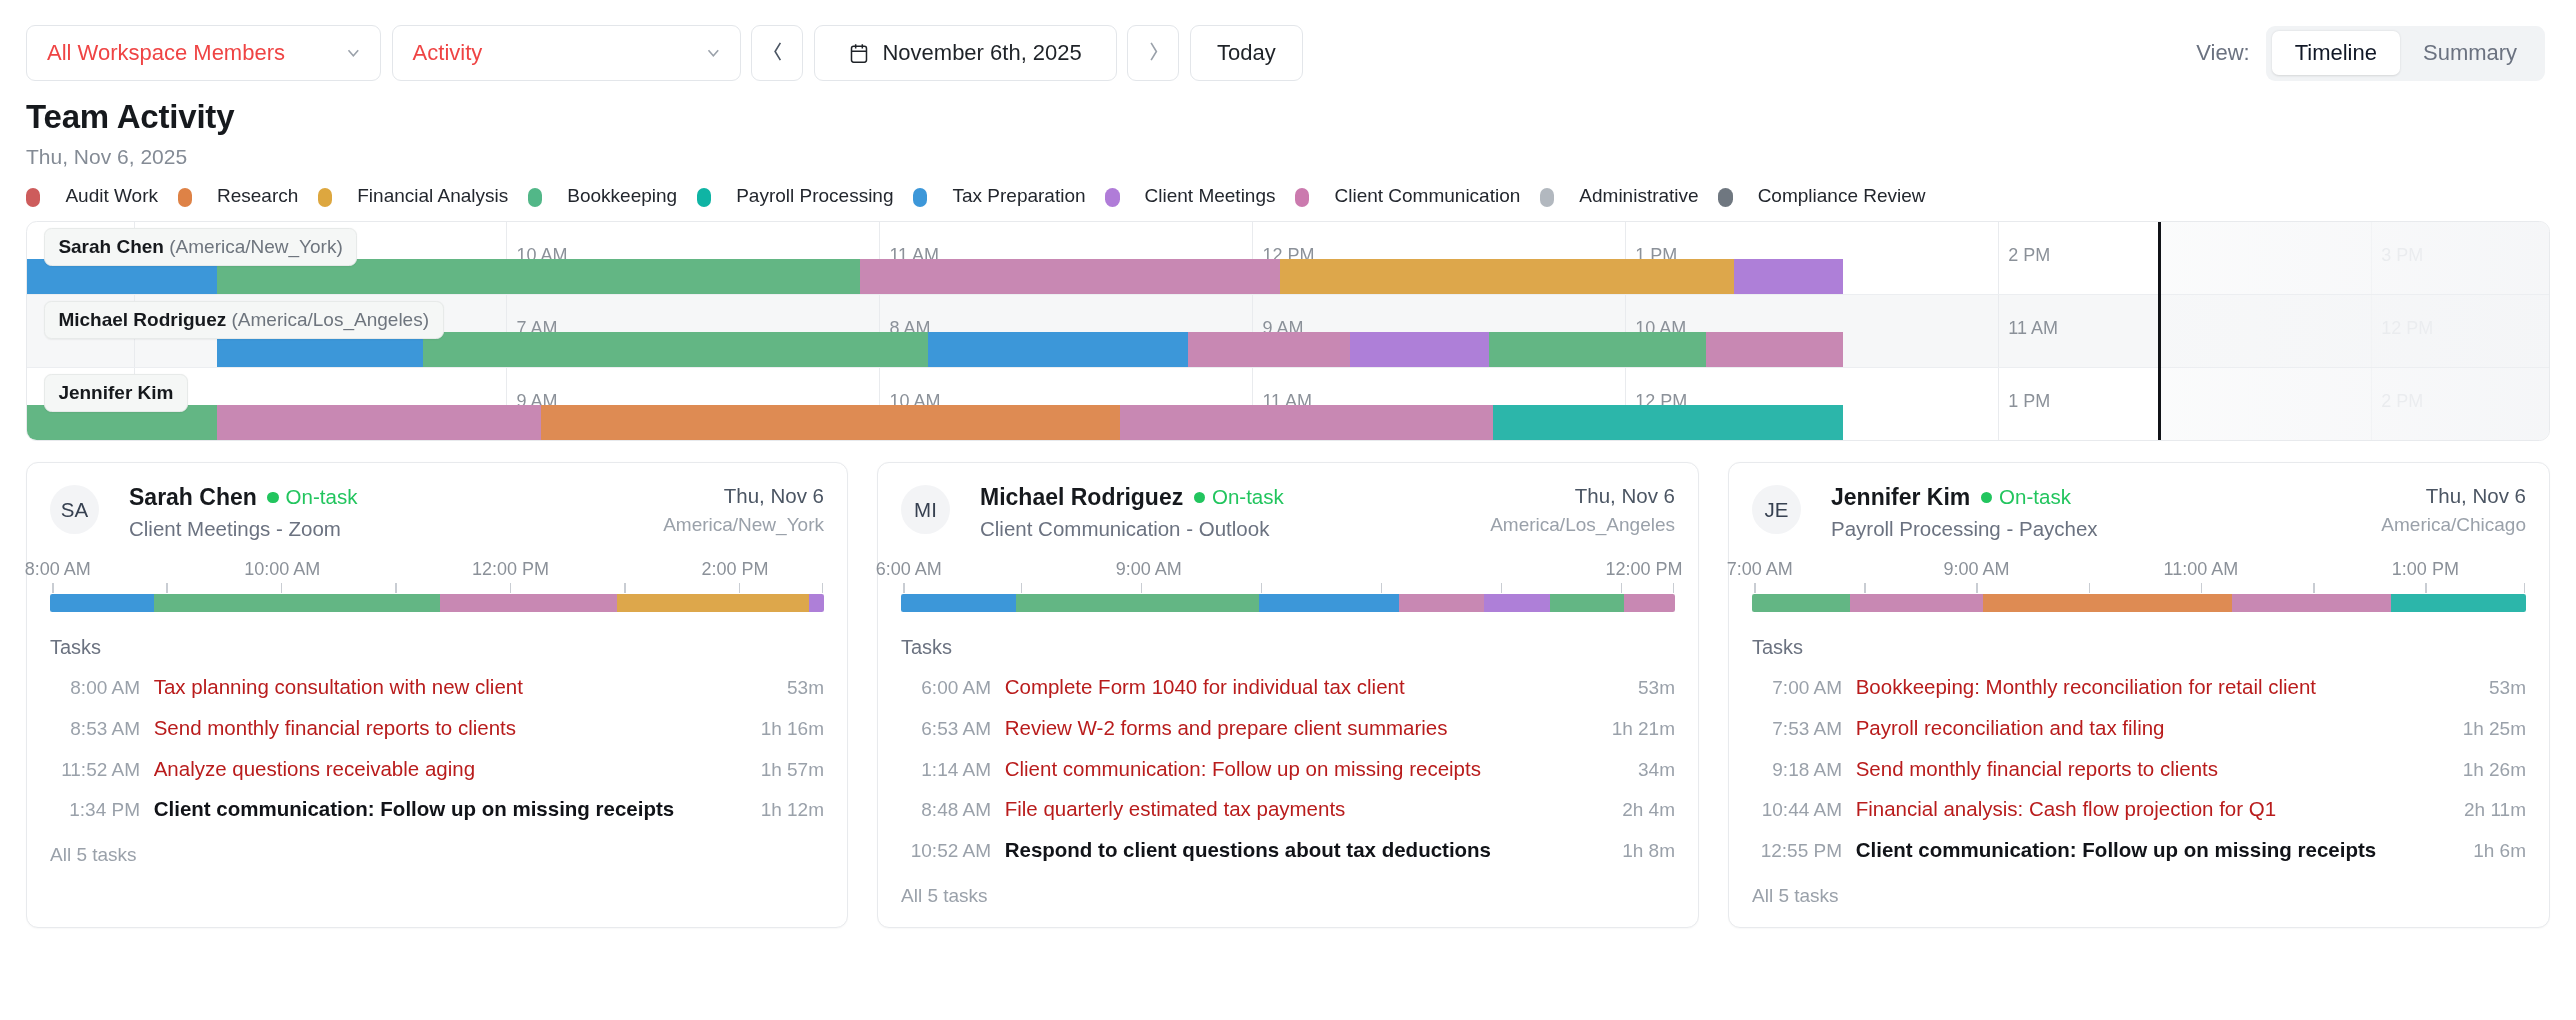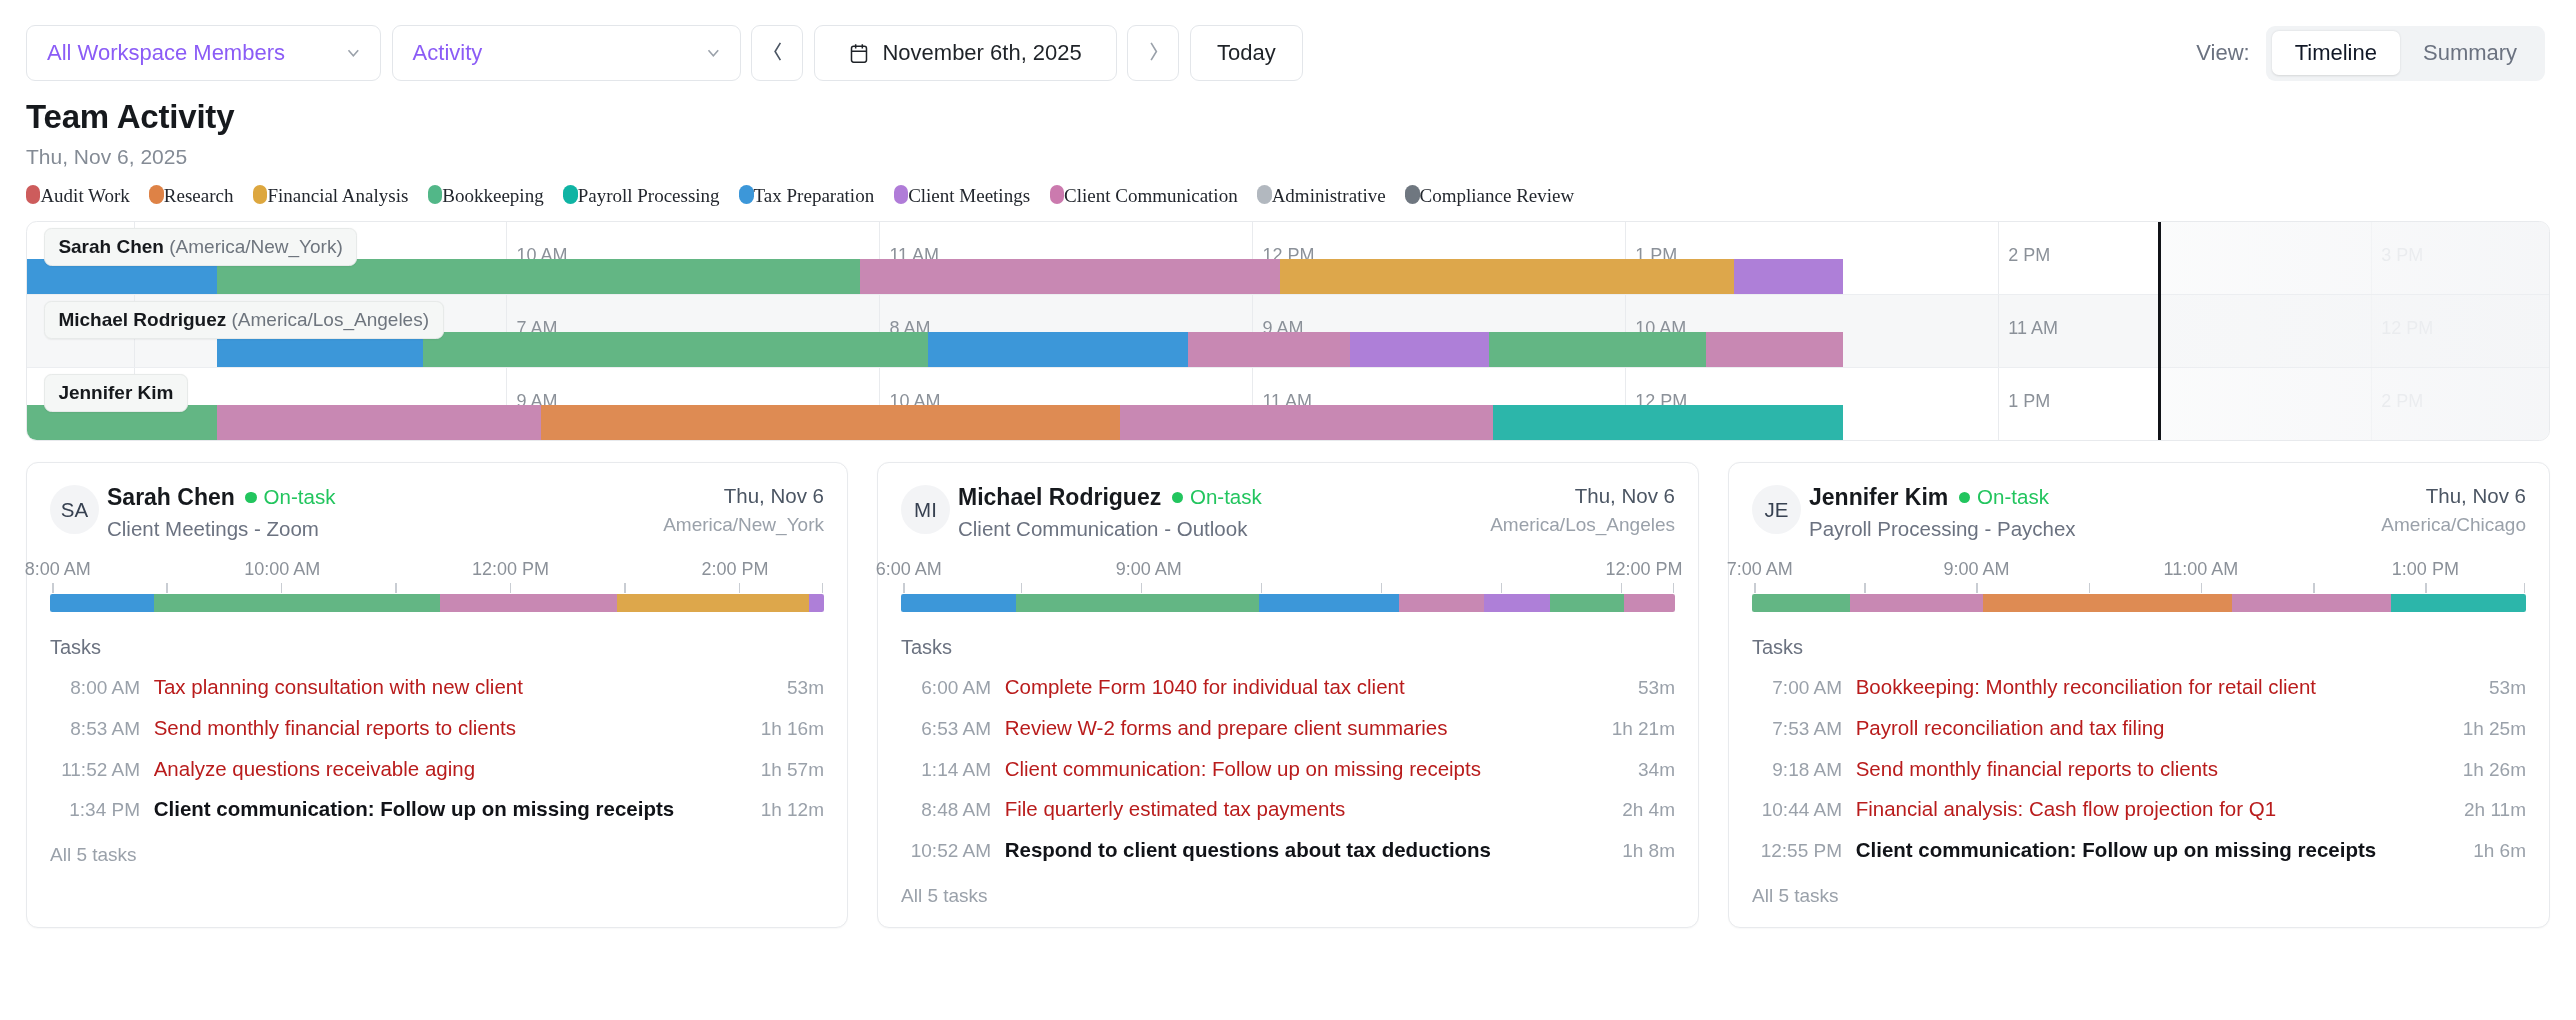--- a/index.html
+++ b/index.html
@@ -19,21 +19,21 @@
   }
   .select {
     position: relative;
     height: 56px;
     border: 1.1px solid #e3e6ea;
     border-radius: 9px;
     background: #fff;
     display: flex; align-items: center;
     padding: 12px 20px;
     font-size: 22px;
-    color: #8b5cf6;
+    color: #ef4444;
     cursor: pointer;
   }
   .select.wide { width: 355px; }
   .select.mid  { width: 349px; }
   .select .chev {
     position: absolute; right: 18px; top: 50%;
     transform: translateY(-50%);
     width: 16.7px; height: 16.7px;
   }
   .chev svg { display:block; width:100%; height:100%; }
@@ -78,21 +78,21 @@
   .page-head { padding: 7.6px 26px 0 26px; }
   .page-title { font-size: 33px; font-weight: 700; letter-spacing: -0.2px; color:#16191d;}
   .page-sub { font-size: 21px; color:#848b95; margin-top: 9px; }
 
   
   .legend {
     display:flex; align-items:center; gap: 7.6px;
     padding: 16.7px 26px 0 26px;
     flex-wrap: nowrap;
   }
-  .legend-item { display:flex; align-items:flex-start; gap:0; margin-right: 12px; font-family: Liberation Serif, serif; }
+  .legend-item { display:flex; align-items:flex-end; gap:25px; margin-right: 12px; }
   .legend-dot { width: 14.4px; height: 19px; border-radius: 7.6px; flex:none; }
   .legend-text { font-size: 19px; color:#23272e; white-space:nowrap; }
 
   
   .timeline-wrap {
     margin: 13.7px 26px 0 26px;
     border: 1.1px solid #e8eaed;
     border-radius: 10.6px;
     overflow: hidden;
     position: relative;
@@ -140,21 +140,21 @@
   
   .cards {
     display:flex; gap: 29px; padding: 21px 26px 0 26px;
   }
   .card {
     flex:1; min-width:0;
     border: 1.1px solid #e8eaed; border-radius: 12px;
     background:#fff; padding: 21px 23px 20px 23px;
     box-shadow: 0 0.8px 1.5px rgba(16,24,40,.03);
   }
-  .card-head { display:flex; align-items:flex-start; gap: 8px; justify-content: space-between; }
+  .card-head { display:flex; align-items:flex-start; gap: 30px; justify-content: space-between; }
   .avatar {
     width: 49px; height: 49px; border-radius: 50%;
     background:#f3f4f6; color:#374151;
     display:flex; align-items:center; justify-content:center;
     font-size: 20.5px; flex:none; margin-top: 1.5px;
   }
   .card-ident { flex: 1; min-width:0; }
   .ident-line1 { display:flex; align-items:center; gap: 10.6px; }
   .person-name { font-size: 23px; font-weight: 700; color:#16191d; white-space:nowrap; }
   .status { display:flex; align-items:center; gap: 6.8px; font-size: 20.5px; color:#22c55e; white-space:nowrap;}

